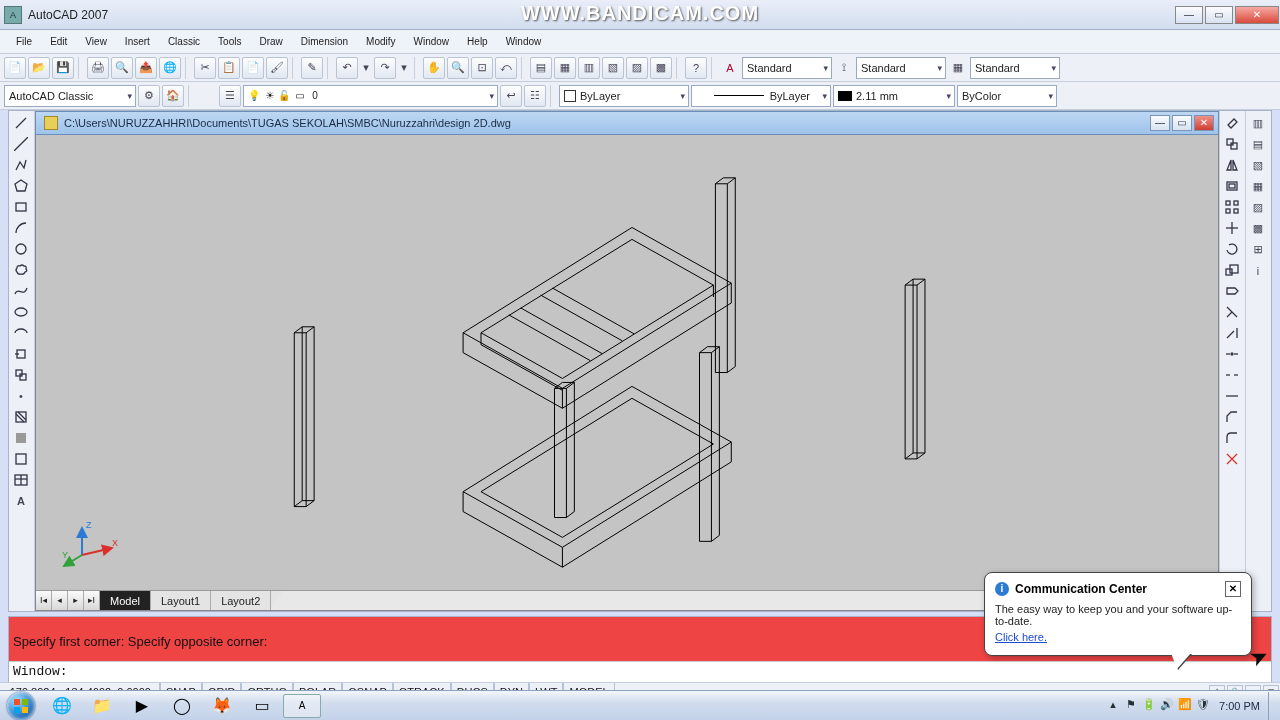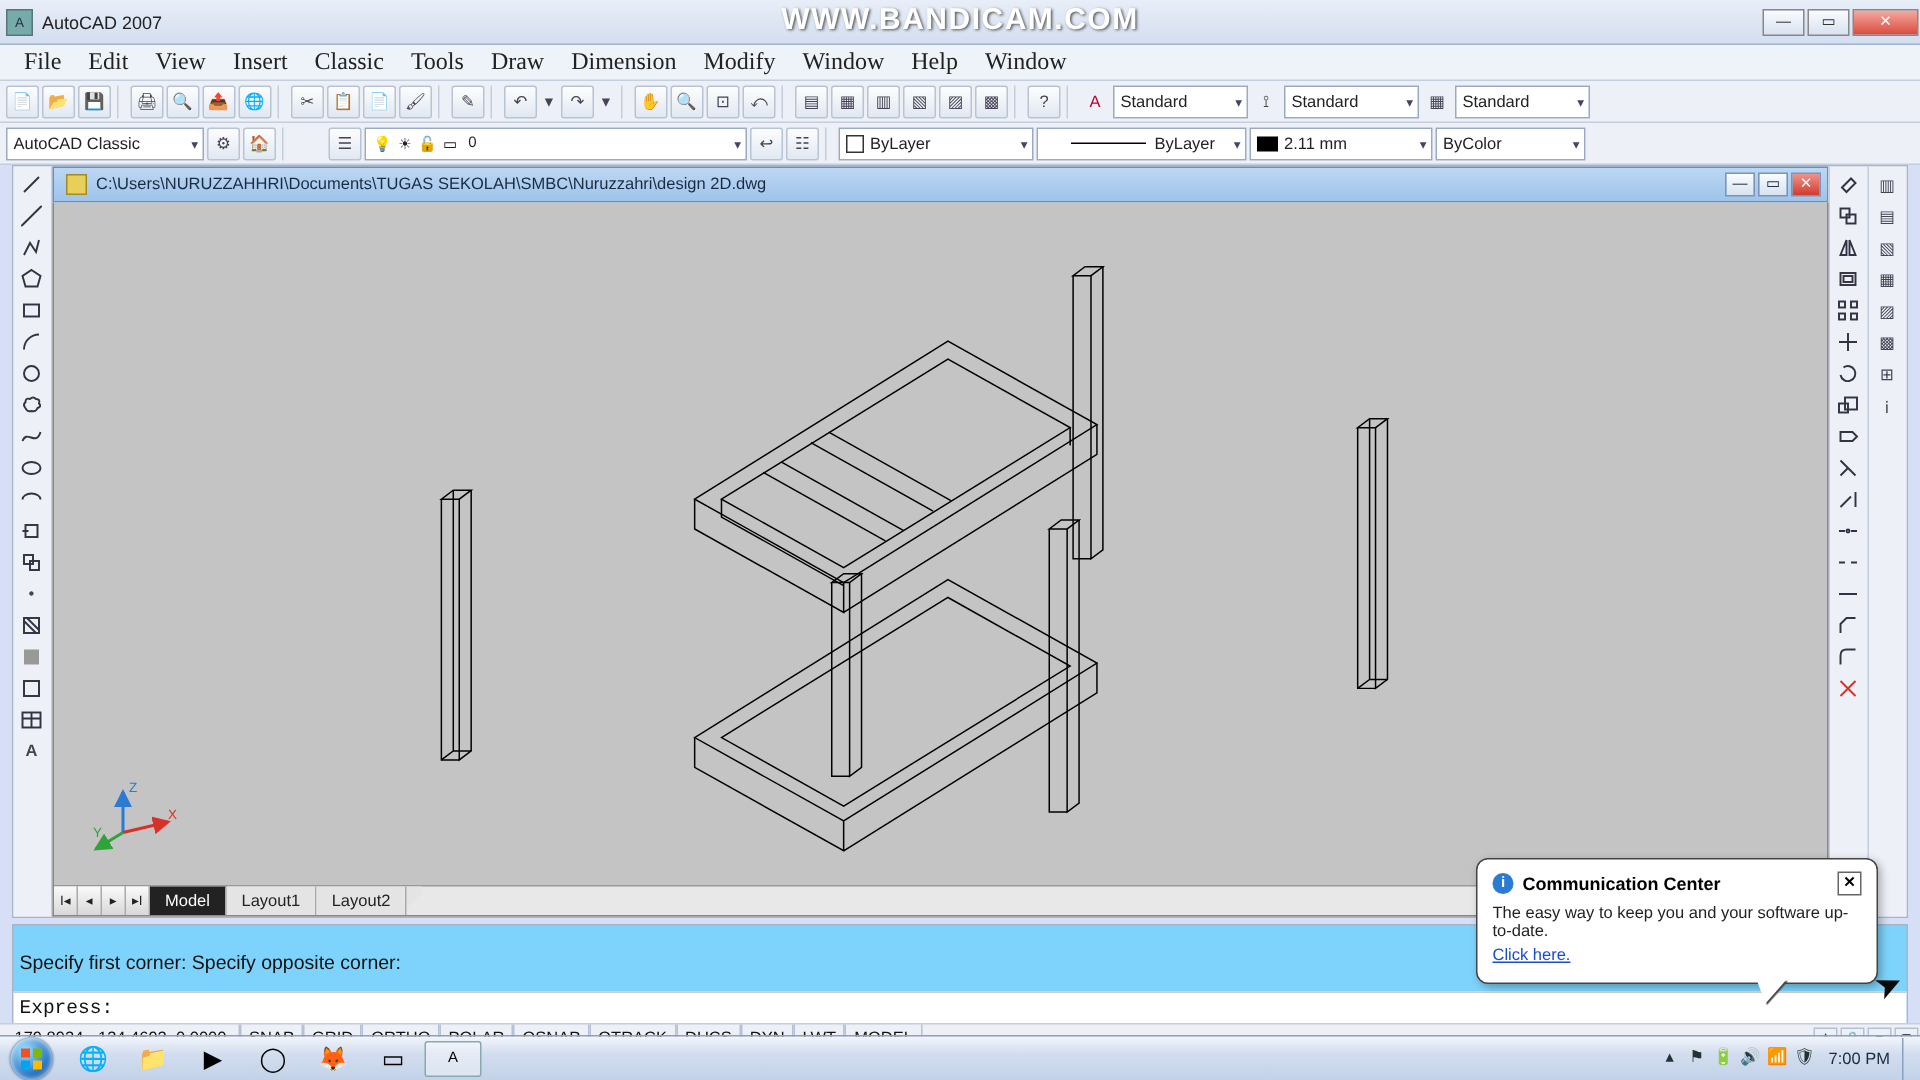--- a/index.html
+++ b/index.html
@@ -11,21 +11,21 @@
 
 .titlebar { height: 30px; background: linear-gradient(#e9eef8,#d3deef); border-bottom: 1px solid #a0b0c8; display:flex; align-items:center; padding-left:4px; }
 .titlebar .icon { width:18px; height:18px; background:#7aa; border:1px solid #577; margin-right:6px; display:flex; align-items:center; justify-content:center; font-size:9px; color:#234; }
 .titlebar .title { font-size: 12px; color:#222; }
 .winbtns { margin-left:auto; display:flex; }
 .winbtn { width:28px; height:18px; margin:2px 1px; border:1px solid #888; background:linear-gradient(#fafcff,#d8e2f0); font-size:10px; text-align:center; line-height:16px; color:#333;}
 .winbtn.close { background: linear-gradient(#f5a9a2,#d94b3d); color:#fff; width:44px; }
 
 
 .menubar { height: 24px; background:#eef2f9; border-bottom:1px solid #c5cedd; display:flex; align-items:center; padding-left:8px; gap:2px;}
-.menubar .mi { font-size:16px; padding: 2px 8px; color:#222;font-family:Liberation Serif, serif; }
+.menubar .mi { font-size:10px; padding: 2px 8px; color:#222; }
 
 
 .toolbar { height: 28px; background:#edf1f7; border-bottom:1px solid #c5cedd; display:flex; align-items:center; padding:0 4px; gap:2px;}
 .tbtn { width:22px; height:22px; border:1px solid #b8c3d3; background:linear-gradient(#fdfdfd,#e1e8f2); display:flex; align-items:center; justify-content:center; font-size:11px; color:#445; border-radius:2px;}
 .sep { width:5px; height:22px; border-left:1px solid #c5cedd; margin:0 2px;}
 .combo { height:22px; border:1px solid #9aaac0; background:#fff; font-size:11px; padding:0 16px 0 4px; position:relative; display:flex; align-items:center; color:#222;}
 .combo::after{content:"▾"; position:absolute; right:3px; font-size:9px; color:#446;}
 .combo .sq { width:12px;height:12px;border:1px solid #333;margin-right:4px;}
 .combo .sqf { width:14px;height:10px;background:#000;margin-right:4px;}
 .lyicons span{width:14px;height:14px;display:inline-flex;align-items:center;justify-content:center;font-size:10px;margin-right:1px;}
@@ -49,21 +49,21 @@
 .canvas svg.drawing{position:absolute;inset:0;width:100%;height:100%;}
 .ucs{position:absolute;left:26px;bottom:40px;}
 .tabs{height:20px;background:#e8e8e8;border-top:1px solid #999;display:flex;align-items:stretch;font-size:11px;}
 .tabs .navset{display:flex;}
 .tabs .nv{width:16px;border-right:1px solid #aaa;background:linear-gradient(#fafafa,#d8d8d8);text-align:center;font-size:9px;line-height:18px;color:#222;}
 .tabs .tab{padding:1px 10px;border-right:1px solid #aaa;background:#e4e4e4;line-height:18px;color:#222;position:relative;}
 .tabs .tab.active{background:#222;color:#fff;}
 .tabs .slant{width:10px;background:linear-gradient(135deg,#e4e4e4 48%, transparent 52%);}
 
 
-.cmdarea{ position:absolute; left:8px; right:8px; bottom:36px; height:68px; background:#7dd3fc; border:1px solid #a8b5c8; }
+.cmdarea{ position:absolute; left:8px; right:8px; bottom:36px; height:68px; background:#ef4444; border:1px solid #a8b5c8; }
 .cmdscroll{height:44px; overflow:hidden; font-family:"Consolas","Courier New",monospace; font-size:13px; padding:2px 4px; color:#111;}
 .cmdline{height:22px;border-top:1px solid #ccc;font-family:"Consolas","Courier New",monospace;font-size:13px;padding:2px 4px;color:#111;background:#fff;}
 
 
 .statusbar{ position:absolute; left:0; right:0; bottom:20px; height:18px; background:#edf1f7; border-top:1px solid #c5cedd; display:flex; align-items:center; font-size:11px; color:#111;}
 .statusbar .coord{padding:0 6px;border-right:1px solid #b5c1d4;height:100%;display:flex;align-items:center;min-width:160px}
 .statusbar .toggle{padding:0 5px;border:1px solid #b5c1d4;border-top:none;border-bottom:none;height:100%;display:flex;align-items:center;}
 .statusbar .spacer{flex:1}
 .statusbar .sicon{width:16px;height:14px;border:1px solid #b5c1d4;margin:0 1px;font-size:9px;text-align:center;line-height:12px;}
 
@@ -515,21 +515,21 @@
      <div class="vtbtn">▦</div>
      <div class="vtbtn">▨</div>
      <div class="vtbtn">▩</div>
      <div class="vtbtn">⊞</div>
      <div class="vtbtn">ℹ</div>
   </div>
 </div>
 
 <div class="cmdarea">
   <div class="cmdscroll"><br><span>Specify first corner: Specify opposite corner:</span></div>
-  <div class="cmdline">Express:</div>
+  <div class="cmdline">Window:</div>
 </div>
 
 <div class="commcenter">
   <div class="hdr">
     <div class="ii">i</div>
     <span>Communication Center</span>
     <div class="cx">✕</div>
   </div>
   <div class="bd">The easy way to keep you and your software up-to-date.</div>
   <a class="lk">Click here.</a>

